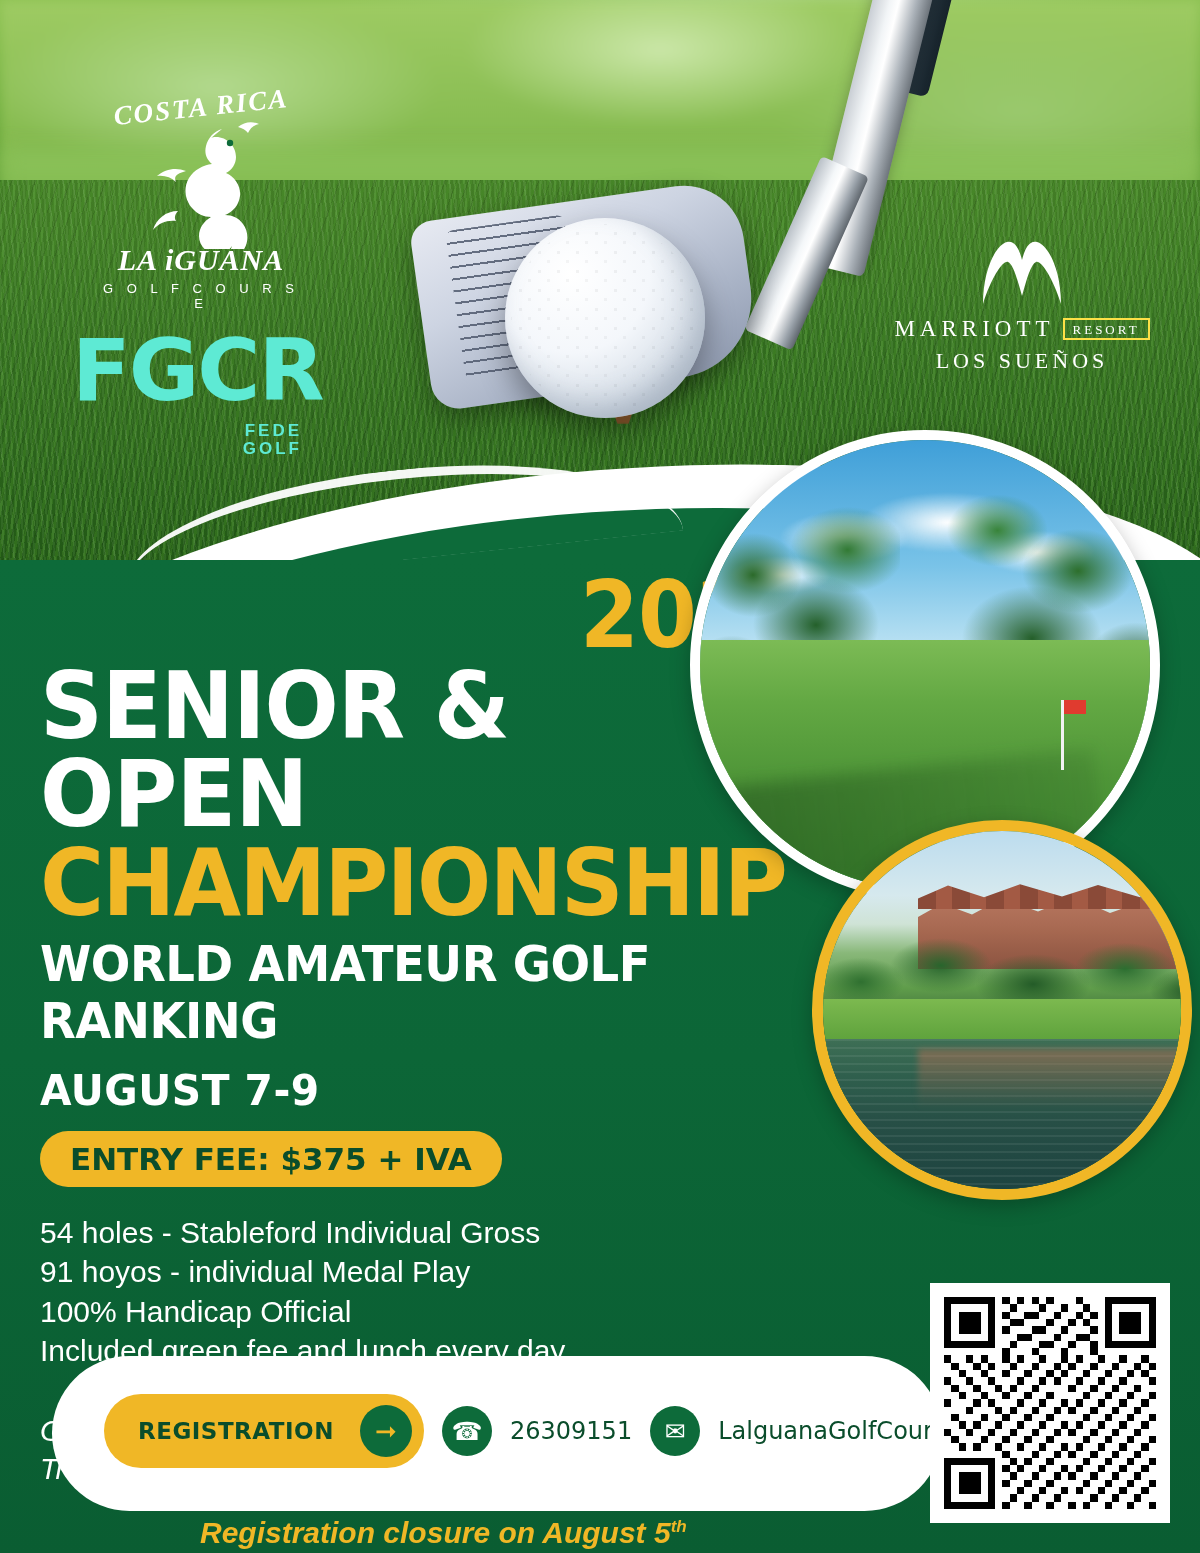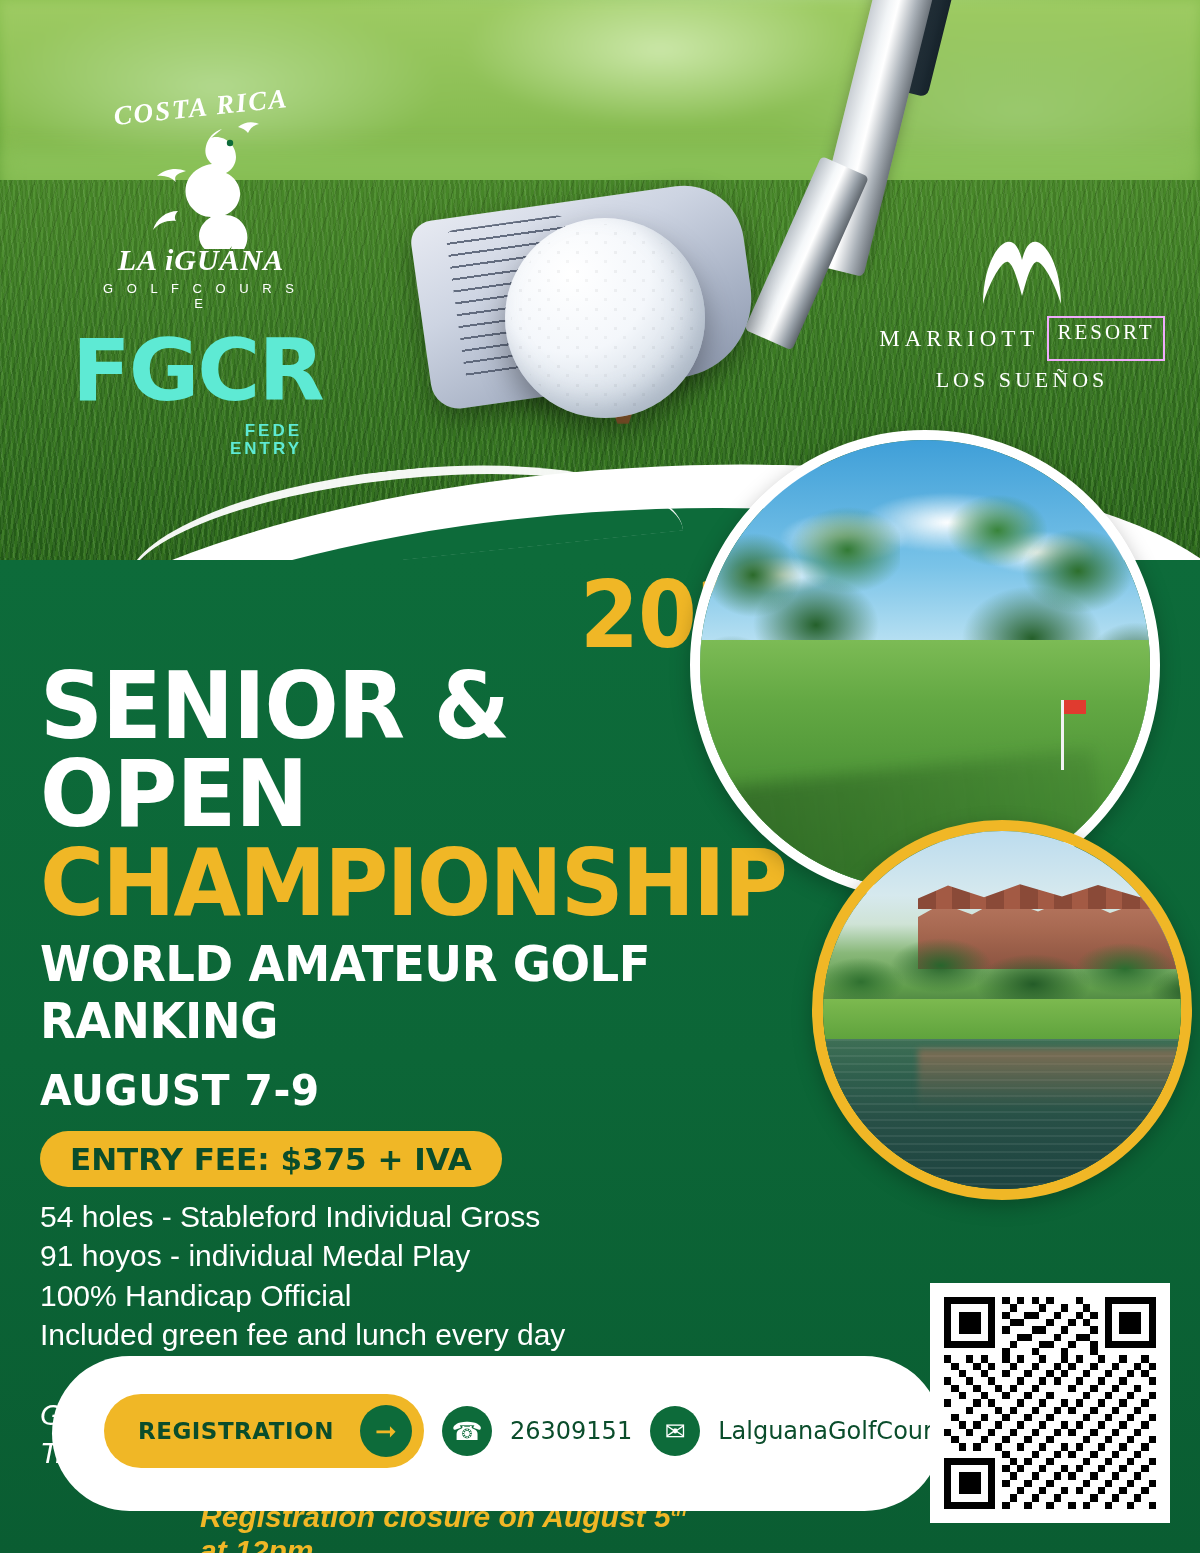--- a/index.html
+++ b/index.html
@@ -164,21 +164,21 @@
 
   .logo-marriott {
     position:absolute; right: 48px; top: 238px; color:#fff; text-align:center; width: 260px;
   }
   .mar-word {
     font-family: "Liberation Serif", serif;
     font-size: 23px; letter-spacing: 5px; margin-top: 4px;
     display:flex; align-items:center; justify-content:center; gap:8px;text-align:right;
   }
   .mar-word .resort {
-    border: 2px solid #f0abfc; padding: 2px 8px 14px; font-size: 21px; letter-spacing: 3px;
+    border: 2px solid #fde047; padding: 2px 8px 0; font-size: 13px; letter-spacing: 3px;
   }
   .mar-sub { font-family:"Liberation Serif", serif; font-size: 22px; letter-spacing: 4px; margin-top:6px;}
 
   
   .main {
     position:absolute; left:0; top: 560px; width: 1200px; height: 993px;
     background: linear-gradient(180deg,#0d6b3a 0%, #0c6637 50%, #0a5d32 100%);
   }
 
   
@@ -212,21 +212,21 @@
     font-family:"DejaVu Sans", sans-serif;
     margin-top: 16px; transform: scaleX(0.97); transform-origin:left center;
   }
   .fee-pill {
     display:inline-block; margin-top: 16px;
     background:#f0b726; color:#0a4d2b; font-weight:800; font-size: 31px;
     padding: 10px 30px; border-radius: 40px;
     font-family:"DejaVu Sans", sans-serif;
   }
   .details {
-    margin-top: 10px; color:#fff; font-size: 30px; line-height: 1.32;
+    margin-top: 26px; color:#fff; font-size: 30px; line-height: 1.32;
     font-family:"Liberation Sans", sans-serif;
   }
   .italic-note {
     margin-top: 42px; color:#fff; font-size: 29px; line-height:1.3;
     font-style: italic; font-family:"Liberation Sans", sans-serif;
   }
   .closure {
     margin-top: 28px; margin-left: 160px; color:#f0b726; font-style: italic;
     font-weight: 800; font-size: 30px; font-family:"Liberation Sans", sans-serif;
   }
@@ -395,21 +395,21 @@
       <circle cx="104" cy="24" r="3.2" fill="#0d6b3a"></circle>
     </svg>
     <div class="ig-name">LA iGUANA</div>
     <div class="ig-sub">G O L F   C O U R S E</div>
   </div>
 
   <div class="logo-fgcr">
     <div class="fgcr-main">FGCR</div>
     <div class="fgcr-sub">
       <div>FEDE</div>
-      <div>ENTRY</div>
+      <div>GOLF</div>
     </div>
   </div>
 
   <div class="logo-marriott">
     <svg width="86" height="70" viewBox="0 0 86 70">
       <path d="M4 66 C4 30 18 6 28 4 c9-2 13 10 15 18 2-8 6-20 15-18 10 2 24 26 24 62 -8-26-20-44-25-42 -5 2-9 16-14 34 -5-18-9-32-14-34 -5-2-17 16-25 42z" fill="#ffffff"></path>
     </svg>
     <div class="mar-word">
       <span>MARRIOTT</span>
       <span class="resort">RESORT</span>

